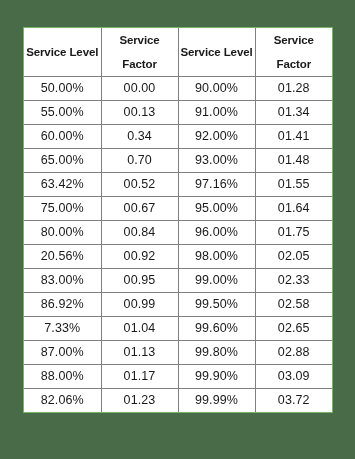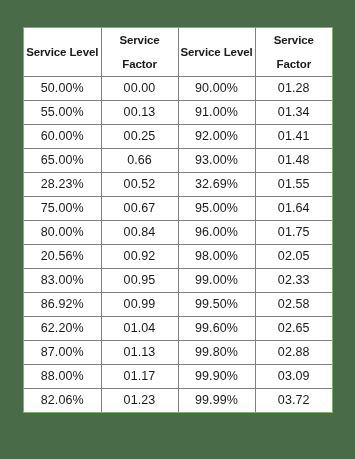--- a/index.html
+++ b/index.html
@@ -99,34 +99,34 @@
             <td>01.28</td>
           </tr>
           <tr>
             <td>55.00%</td>
             <td>00.13</td>
             <td>91.00%</td>
             <td>01.34</td>
           </tr>
           <tr>
             <td>60.00%</td>
-            <td>00.25</td>
+            <td>0.34</td>
             <td>92.00%</td>
             <td>01.41</td>
           </tr>
           <tr>
             <td>65.00%</td>
-            <td>0.66</td>
+            <td>0.70</td>
             <td>93.00%</td>
             <td>01.48</td>
           </tr>
           <tr>
-            <td>28.23%</td>
+            <td>63.42%</td>
             <td>00.52</td>
-            <td>32.69%</td>
+            <td>97.16%</td>
             <td>01.55</td>
           </tr>
           <tr>
             <td>75.00%</td>
             <td>00.67</td>
             <td>95.00%</td>
             <td>01.64</td>
           </tr>
           <tr>
             <td>80.00%</td>
@@ -146,21 +146,21 @@
             <td>99.00%</td>
             <td>02.33</td>
           </tr>
           <tr>
             <td>86.92%</td>
             <td>00.99</td>
             <td>99.50%</td>
             <td>02.58</td>
           </tr>
           <tr>
-            <td>62.20%</td>
+            <td>7.33%</td>
             <td>01.04</td>
             <td>99.60%</td>
             <td>02.65</td>
           </tr>
           <tr>
             <td>87.00%</td>
             <td>01.13</td>
             <td>99.80%</td>
             <td>02.88</td>
           </tr>

